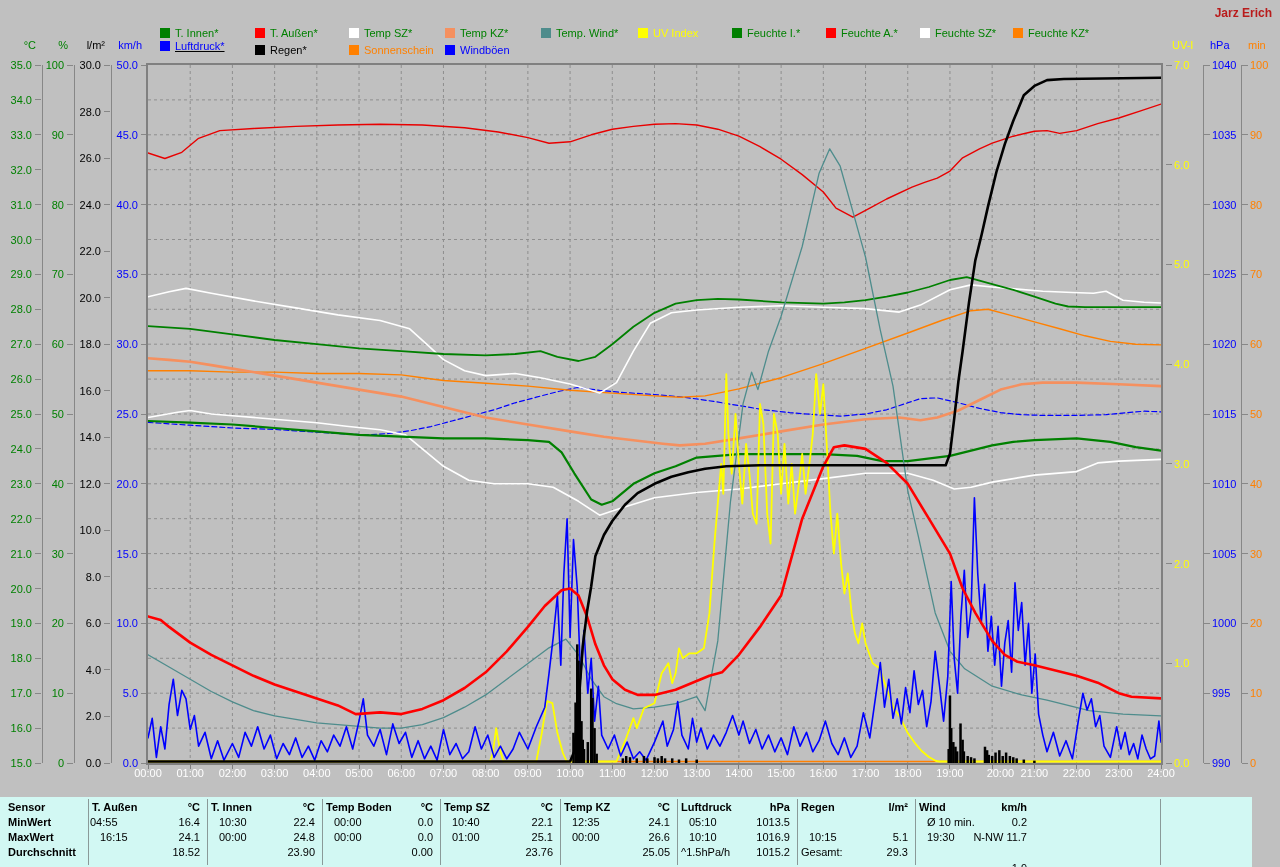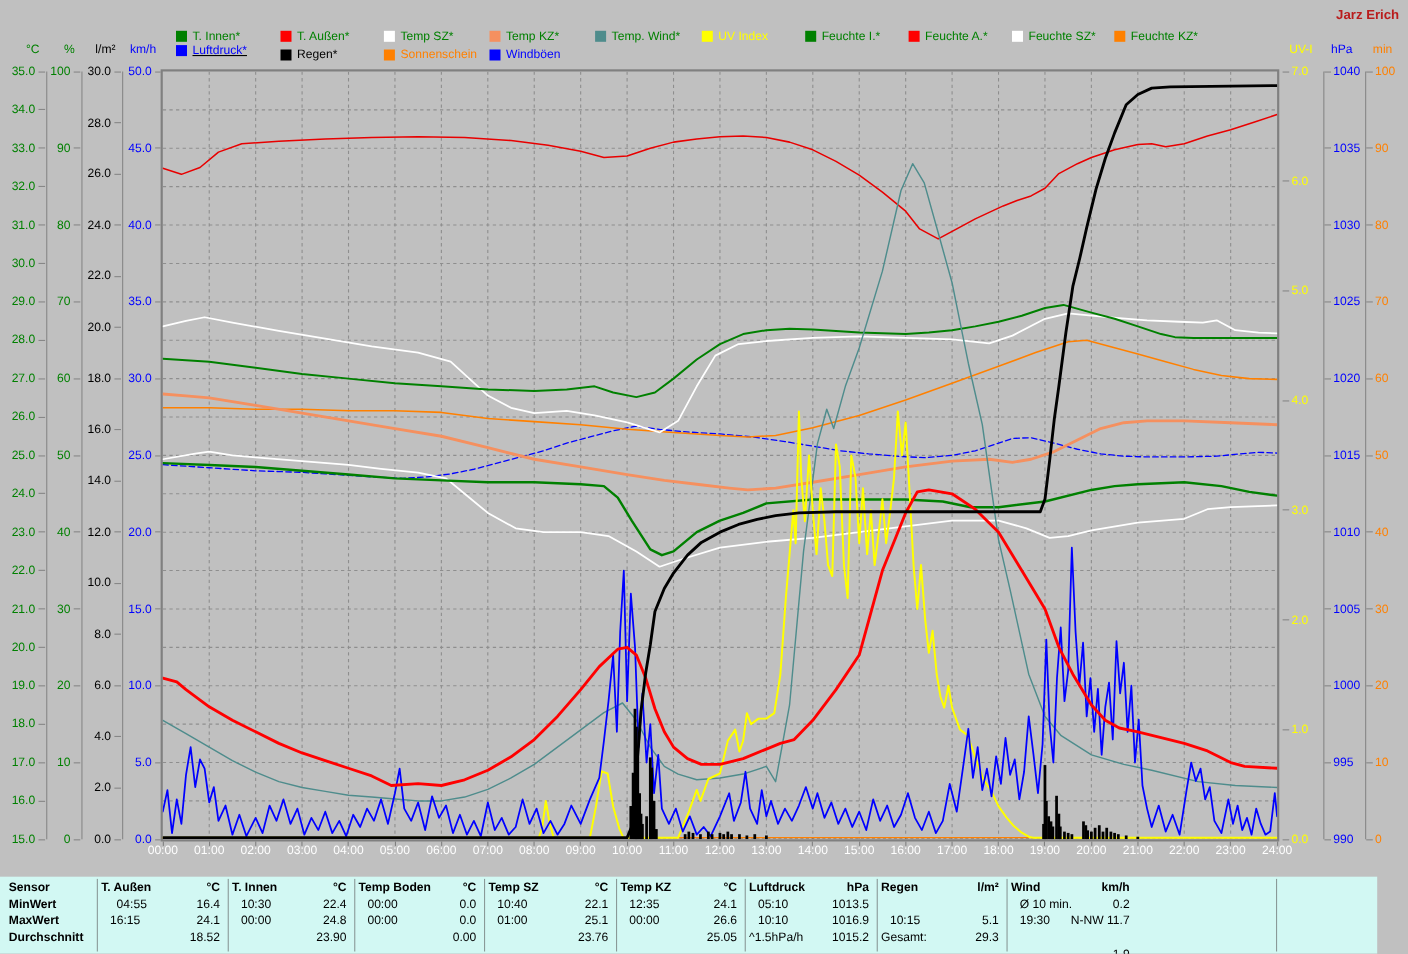--- a/index.html
+++ b/index.html
@@ -450,21 +450,21 @@
       <div class="x-tick-label" style="left: 759.125px;">15:00</div>
       <div class="x-tick-mark" style="left: 822.833px;"></div>
       <div class="x-tick-label" style="left: 801.333px;">16:00</div>
       <div class="x-tick-mark" style="left: 865.042px;"></div>
       <div class="x-tick-label" style="left: 843.542px;">17:00</div>
       <div class="x-tick-mark" style="left: 907.25px;"></div>
       <div class="x-tick-label" style="left: 885.75px;">18:00</div>
       <div class="x-tick-mark" style="left: 949.458px;"></div>
       <div class="x-tick-label" style="left: 927.958px;">19:00</div>
       <div class="x-tick-mark" style="left: 991.667px;"></div>
-      <div class="x-tick-label" style="left: 970.167px;">20:00</div>
+      <div class="x-tick-label" style="left: 970.167px; text-align: right;">20:00</div>
       <div class="x-tick-mark" style="left: 1033.88px;"></div>
       <div class="x-tick-label" style="left: 1012.38px;">21:00</div>
       <div class="x-tick-mark" style="left: 1076.08px;"></div>
       <div class="x-tick-label" style="left: 1054.58px;">22:00</div>
       <div class="x-tick-mark" style="left: 1118.29px;"></div>
       <div class="x-tick-label" style="left: 1096.79px;">23:00</div>
       <div class="x-tick-mark" style="left: 1160.5px;"></div>
       <div class="x-tick-label" style="left: 1139px;">24:00</div>
     </div>
 
@@ -478,21 +478,21 @@
       <div class="tbl-sep" style="left: 797px;"></div>
       <div class="tbl-sep" style="left: 915px;"></div>
       <div class="tbl-sep" style="left: 1160px;"></div>
       <div class="tbl-cell bold" style="left: 8px; top: 3px;">Sensor</div>
       <div class="tbl-cell bold" style="left: 8px; top: 18px;">MinWert</div>
       <div class="tbl-cell bold" style="left: 8px; top: 33px;">MaxWert</div>
       <div class="tbl-cell bold" style="left: 8px; top: 48px;">Durchschnitt</div>
       <div class="tbl-col" style="left: 90px; width: 112px;">
         <div class="tbl-cell bold" style="top: 3px; left: 2px;">T. Außen</div>
         <div class="tbl-cell bold right" style="top: 3px; right: 2px;">°C</div>
-        <div class="tbl-cell" style="top: 18px; left: 16px;">04:55</div>
+        <div class="tbl-cell" style="top: 18px; left: 0;">04:55</div>
         <div class="tbl-cell right" style="top: 18px; right: 2px;">16.4</div>
         <div class="tbl-cell" style="top: 33px; left: 10px;">16:15</div>
         <div class="tbl-cell right" style="top: 33px; right: 2px;">24.1</div>
         <div class="tbl-cell right" style="top: 48px; right: 2px;">18.52</div>
       </div>
       <div class="tbl-col" style="left: 209px; width: 108px;">
         <div class="tbl-cell bold" style="top: 3px; left: 2px;">T. Innen</div>
         <div class="tbl-cell bold right" style="top: 3px; right: 2px;">°C</div>
         <div class="tbl-cell" style="top: 18px; left: 10px;">10:30</div>
         <div class="tbl-cell right" style="top: 18px; right: 2px;">22.4</div>

